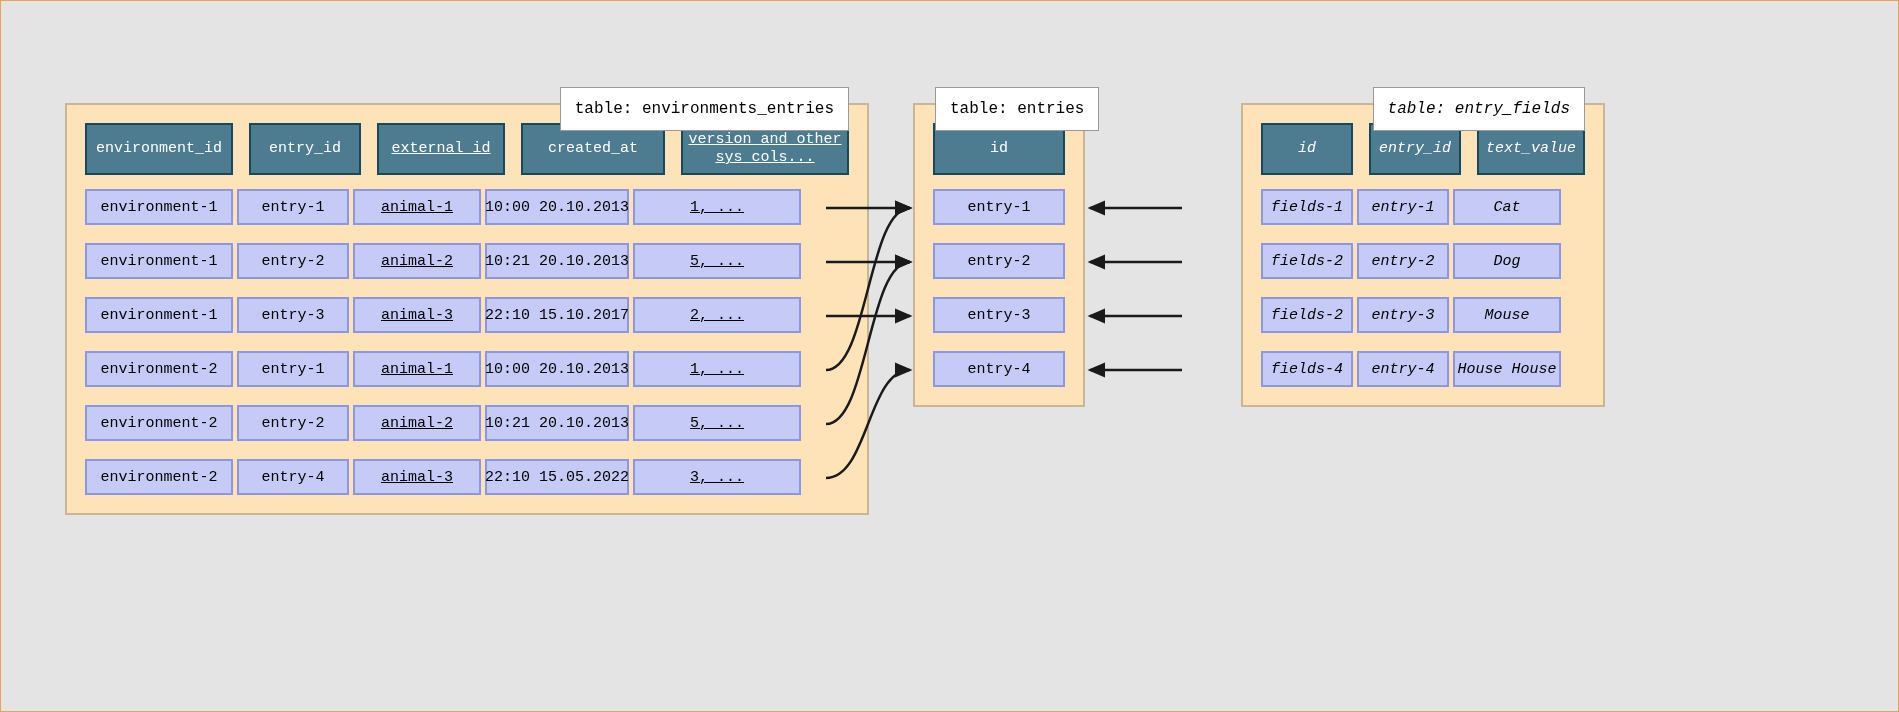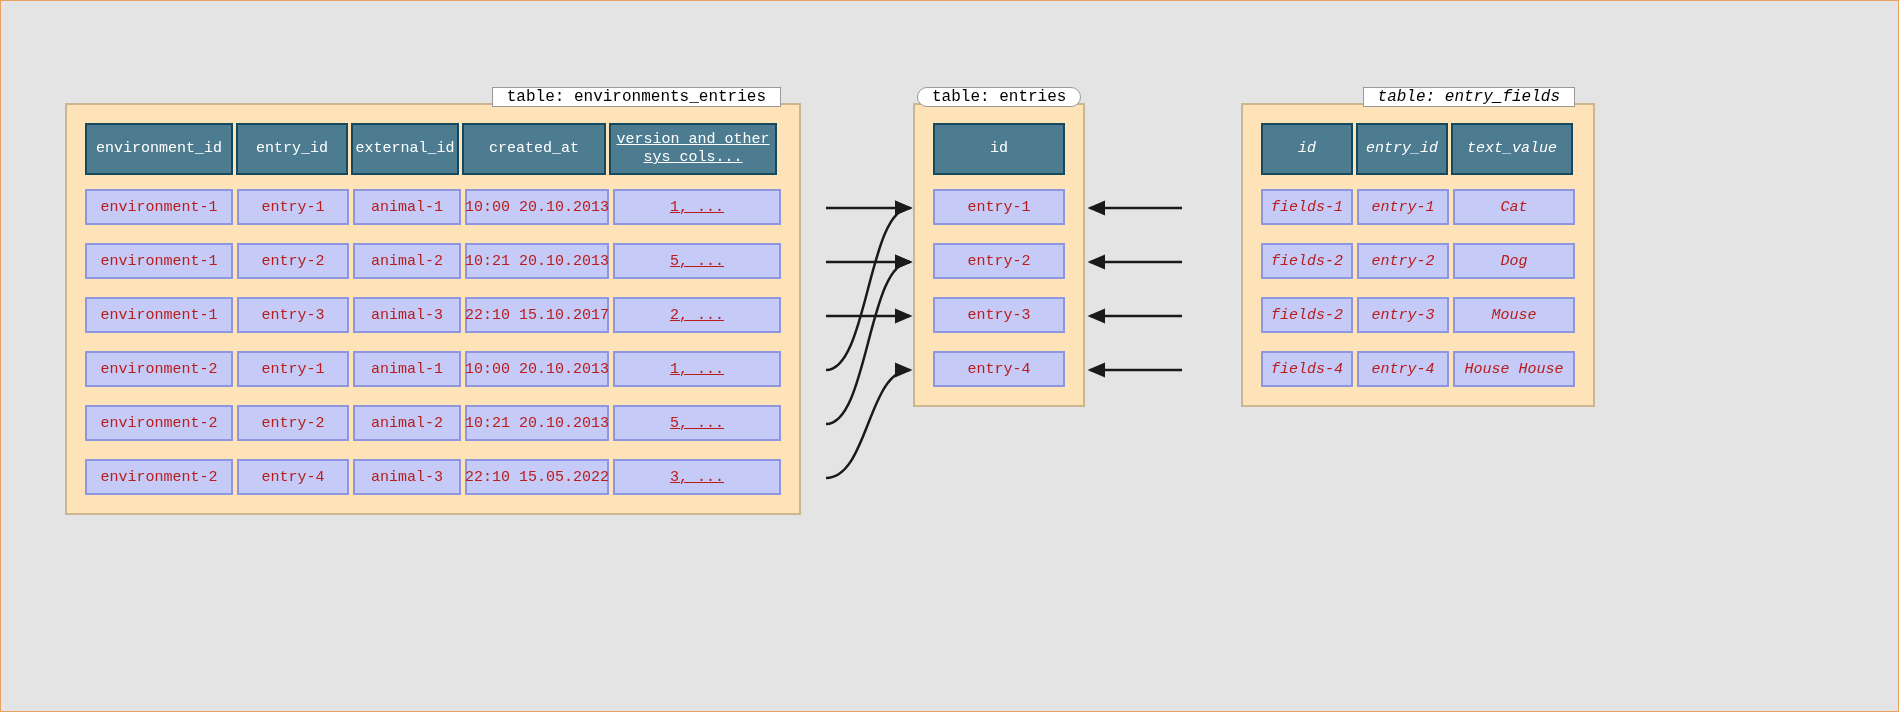--- a/index.html
+++ b/index.html
@@ -25,32 +25,32 @@
       position: absolute;
       background: #ffe3b8;
       border: 2px solid #ccb593;
       padding: 18px;
     }
     .table-label {
       position: absolute;
       top: -18px;
       background: #ffffff;
       border: 1px solid #999;
-      padding: 0 14px;
+      padding: 12px 14px;
       font-size: 16px;
       white-space: nowrap;
       text-align: center;
     }
     .table {
       display: flex;
       flex-direction: column;
     }
     .header-row {
       display: flex;
-      gap: 3px;
+      gap: 16px;
     }
     .header-cell {
       background: #4d7c91;
       color: #fff;
       border: 2px solid #14495f;
       height: 52px;
       display: flex;
       align-items: center;
       justify-content: center;
       text-align: center;
@@ -68,46 +68,46 @@
       display: flex;
       gap: 4px;
     }
     .data-cell {
       background: #c5cbf6;
       border: 2px solid #8d96e0;
       height: 36px;
       display: flex;
       align-items: center;
       justify-content: center;
-      color: #b91c1c;
+      color: #000000;
       font-size: 15px;
       padding: 0 4px;
       white-space: nowrap;
     }
 
     
     #table-a { left: 64px; top: 102px; }
     #table-a .table-label { right: 18px; }
     #table-a .c0 { width: 148px; }
     #table-a .c1 { width: 112px; }
-    #table-a .c2 { width: 108px; }
+    #table-a .c2 { width: 128px; text-decoration: underline; }
     #table-a .c3 { width: 144px; }
     #table-a .c4 { width: 168px; text-decoration: underline; }
 
     
     #table-b { left: 912px; top: 102px; }
-    #table-b .table-label { left: 2px; border-radius: 15px; }
+    #table-b .table-label { left: 20px; }
     #table-b .c0 { width: 132px; }
 
     
     #table-c { left: 1240px; top: 102px; font-style: italic; }
     #table-c .table-label { right: 18px; }
     #table-c .c0 { width: 92px; }
     #table-c .c1 { width: 92px; }
-    #table-c .c2 { width: 122px; }
+    #table-c .c2 { width: 108px; }
 
     svg.arrows {
       position: absolute;
       top: 0;
       left: 0;
       width: 100%;
       height: 100%;
       pointer-events: none;
     }
   </style>

